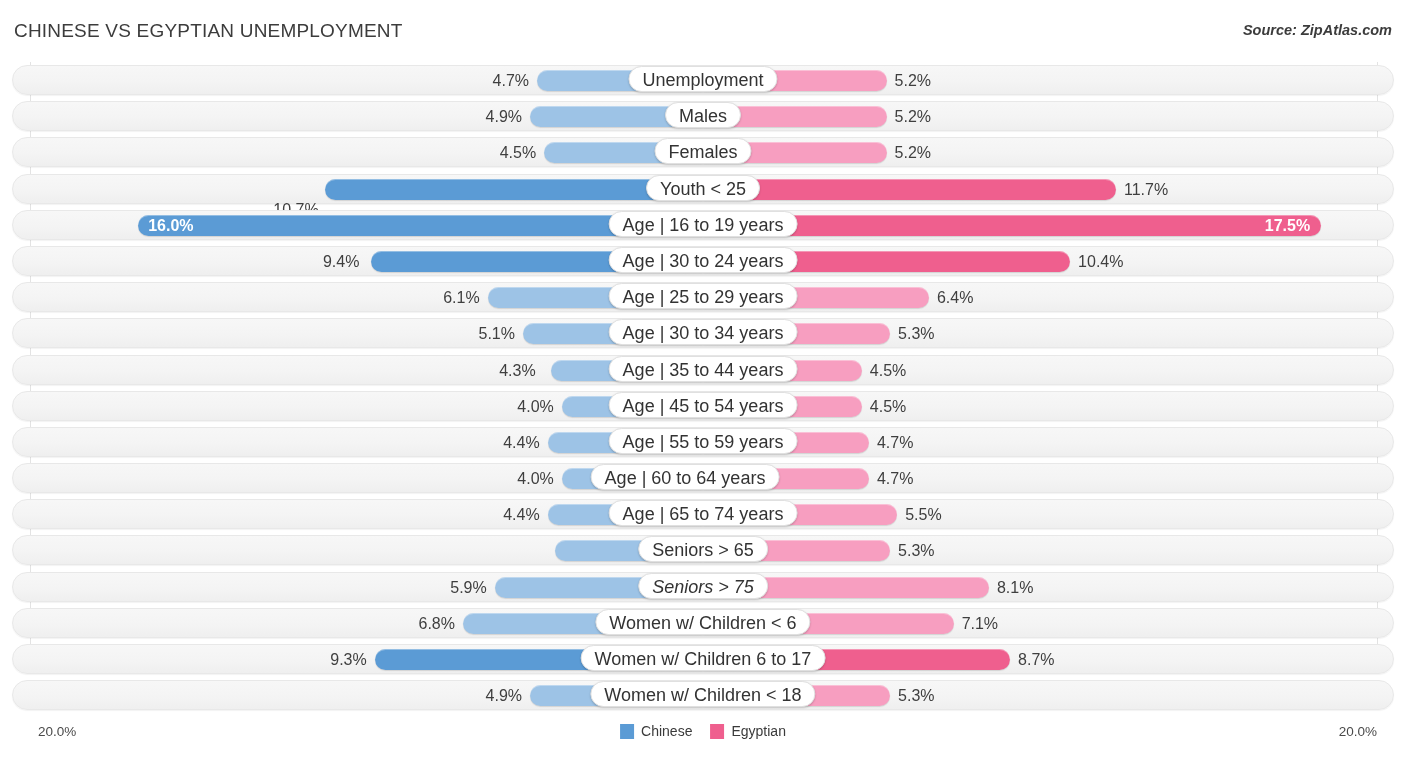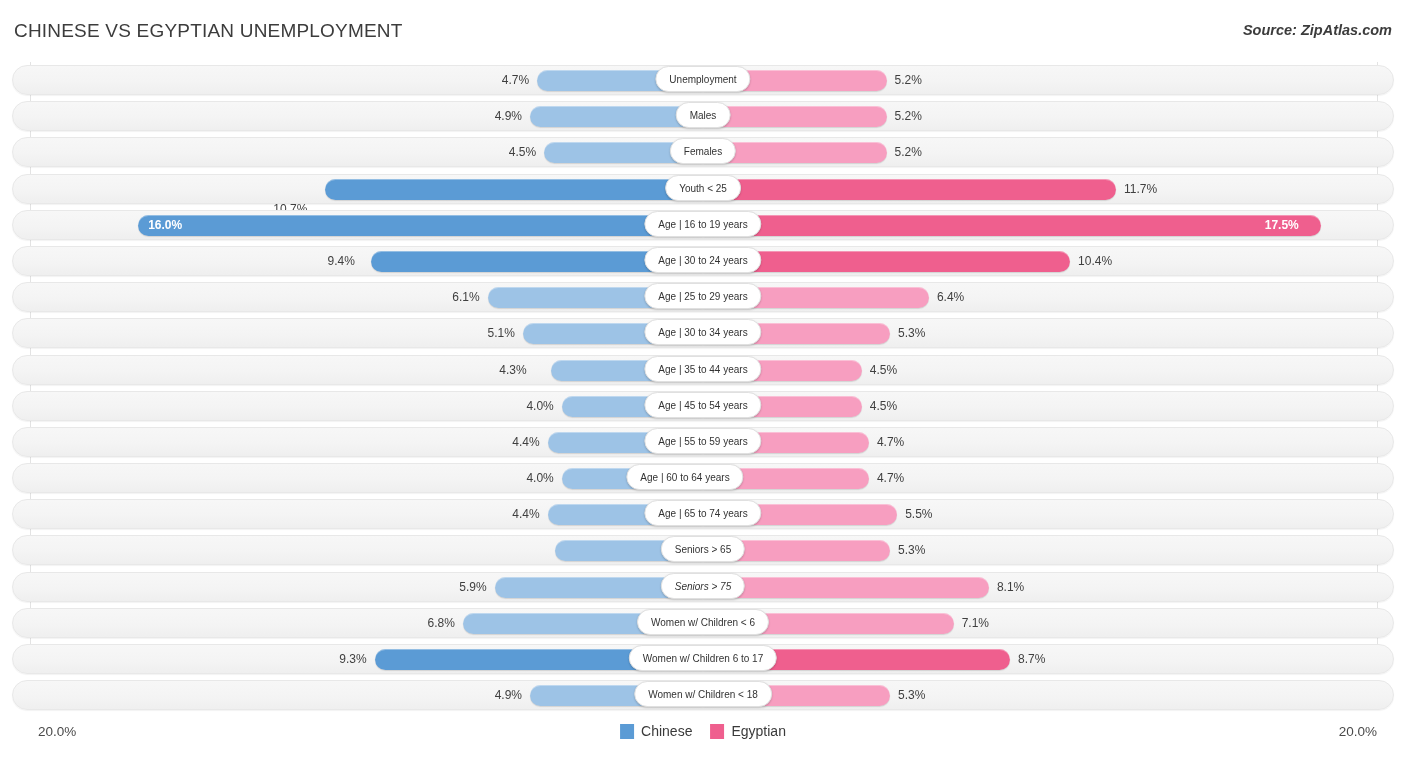--- a/index.html
+++ b/index.html
@@ -95,40 +95,40 @@
     box-shadow: inset 0 1px 0 rgba(255,255,255,0.35), 0 1px 1px rgba(0,0,0,0.12);
   }
   .bar.right {
     border-radius: 3px 11px 11px 3px;
     box-shadow: inset 0 1px 0 rgba(255,255,255,0.35), 0 1px 1px rgba(0,0,0,0.12);
   }
 
   .val {
     position: absolute;
     top: 9px;
-    font-size: 12px;
+    font-size: 16px;
     color: #3f3f3f;
     white-space: nowrap;
     line-height: 19px;
   }
   .val.inside {
     color: #ffffff;
     font-weight: bold;
   }
 
   .pill {
     position: absolute;
     top: 4px;
     height: 26px;
     line-height: 26px;
     background: #ffffff;
     border: 1px solid #e0e0e0;
     border-radius: 14px;
     padding: 0 13px;
-    font-size: 10px;
+    font-size: 18px;
     color: #333333;
     white-space: nowrap;
     transform: translateX(-50%);
     box-shadow: 0 1px 2px rgba(0,0,0,0.18);
     text-align: center;
     box-sizing: border-box;
     z-index: 5;
   }
 
   

